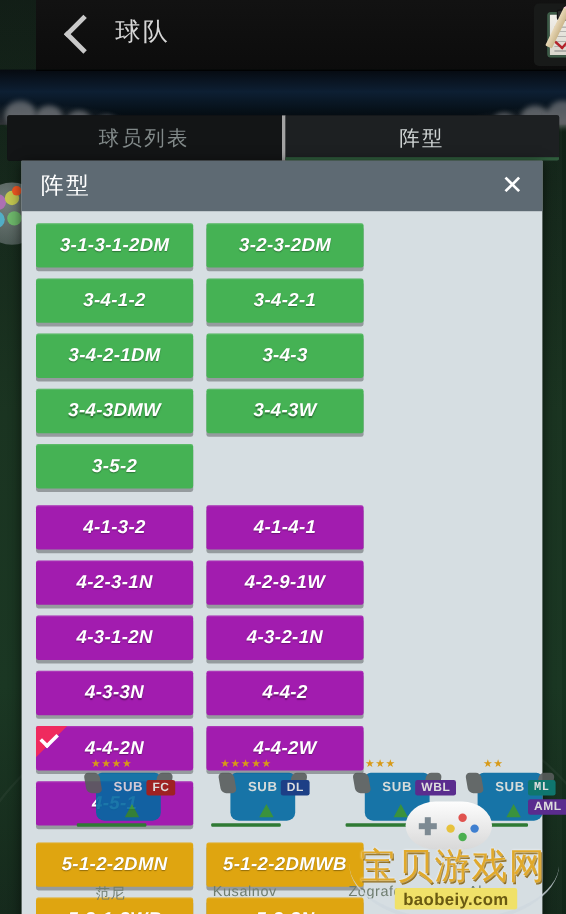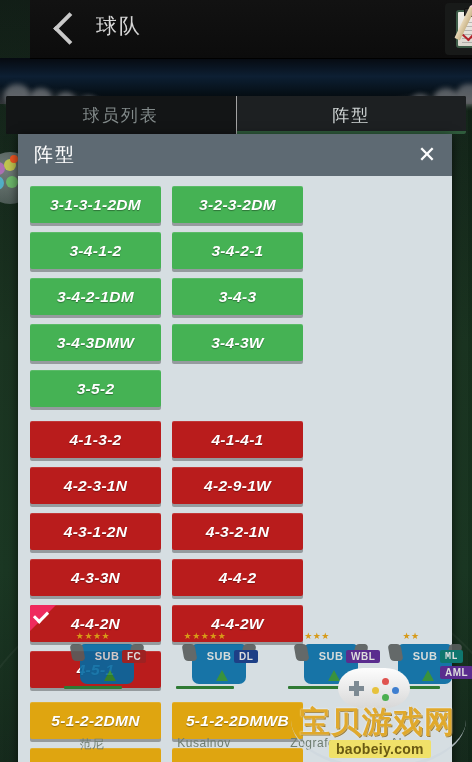--- a/index.html
+++ b/index.html
@@ -72,21 +72,21 @@
   .pencil:before{content:"";position:absolute;left:0;top:-5px;width:0;height:0;
     border-left:3px solid transparent;border-right:3px solid transparent;border-bottom:6px solid #f6c9d7;}
   
   #tabs{
     position:absolute;left:6px;top:96px;width:460px;height:38px;display:flex;
     background:#0f1113;border-radius:2px;overflow:hidden;
   }
   .tab{
     flex:1;display:flex;align-items:center;justify-content:center;position:relative;
     color:#828a8a;font-size:17px;letter-spacing:2px;cursor:pointer;
-    border-right:1px solid #a3a3a3;background:#131516;
+    border-right:3px solid #a3a3a3;background:#131516;
   }
   .tab:last-child{border-right:none;}
   .tab.active{background:#1d2022;color:#cfd4d4;}
   .tab.active:after{
     content:"";position:absolute;left:0;right:0;bottom:0;height:3px;background:#2f5c3c;
   }
   
   #orb{
     position:absolute;left:-16px;top:152px;width:52px;height:52px;border-radius:50%;
     background:radial-gradient(circle at 40% 35%, rgba(190,195,200,.55), rgba(110,118,124,.45));
@@ -112,21 +112,21 @@
   .grid-group{display:flex;flex-wrap:wrap;gap:9px 11px;margin-bottom:14px;font-style:italic;}
   .grid-group:last-child{margin-bottom:2px;}
   .fbtn{
     width:131px;height:37px;border-radius:2px;box-sizing:border-box;
     display:flex;align-items:center;justify-content:center;position:relative;
     color:#fff;font-size:15.5px;font-weight:bold;letter-spacing:.3px;cursor:pointer;
     text-shadow:0 1px 1px rgba(0,0,0,.35);
     border:none;outline:none;overflow:hidden;
   }
   .fbtn.g3{background:#45b254;box-shadow:0 3px 0 rgba(0,0,0,.30), inset 0 1px 0 rgba(255,255,255,.12);}
-  .fbtn.g4{background:#b91c1c;box-shadow:0 3px 0 rgba(0,0,0,.30), inset 0 1px 0 rgba(255,255,255,.12);}
+  .fbtn.g4{background:#a21caf;box-shadow:0 3px 0 rgba(0,0,0,.30), inset 0 1px 0 rgba(255,255,255,.12);}
   .fbtn.g5{background:#dfa510;box-shadow:0 3px 0 rgba(0,0,0,.30), inset 0 1px 0 rgba(255,255,255,.12);}
   .fbtn .sel-corner{
     position:absolute;left:0;top:0;width:0;height:0;
     border-top:26px solid #ef2a5e;border-right:26px solid transparent;
   }
   .fbtn .sel-check{
     position:absolute;left:4px;top:6px;width:11px;height:6px;
     border-left:3px solid #fff;border-bottom:3px solid #fff;transform:rotate(-45deg);
   }
   
@@ -159,21 +159,21 @@
     position:absolute;left:55px;top:0px;width:72px;height:40px;border-radius:30px/24px;
     background:linear-gradient(180deg,#fdfdfd,#d8d8d8);
   }
   #wm-pad .dpad{position:absolute;left:11px;top:13px;width:15px;height:15px;}
   #wm-pad .dpad:before,#wm-pad .dpad:after{content:"";position:absolute;background:#7d8a93;}
   #wm-pad .dpad:before{left:5px;top:0;width:5px;height:15px;}
   #wm-pad .dpad:after{left:0;top:5px;width:15px;height:5px;}
   #wm-pad b{position:absolute;width:7px;height:7px;border-radius:50%;display:block;}
   #wm-text{
     position:absolute;left:0;top:34px;width:189px;text-align:center;
-    font-size:30px;font-weight:bold;color:#e0a92c;letter-spacing:1px;
+    font-size:30px;font-weight:normal;color:#e0a92c;letter-spacing:1px;
     text-shadow:0 0 2px #fff,1px 1px 0 #8a6510;
     font-family:"DejaVu Sans",sans-serif;
   }
   #wm-url{
     position:absolute;left:46px;top:72px;padding:1px 7px;background:#f0e169;border-radius:2px;
     color:#6a5a12;font-size:14px;font-weight:bold;letter-spacing:.3px;
   }
   #wm-swoosh{
     position:absolute;left:8px;top:52px;width:175px;height:46px;
     border-bottom:4px solid #cfd8df;border-radius:0 0 50% 50%/0 0 100% 100%;opacity:.8;

